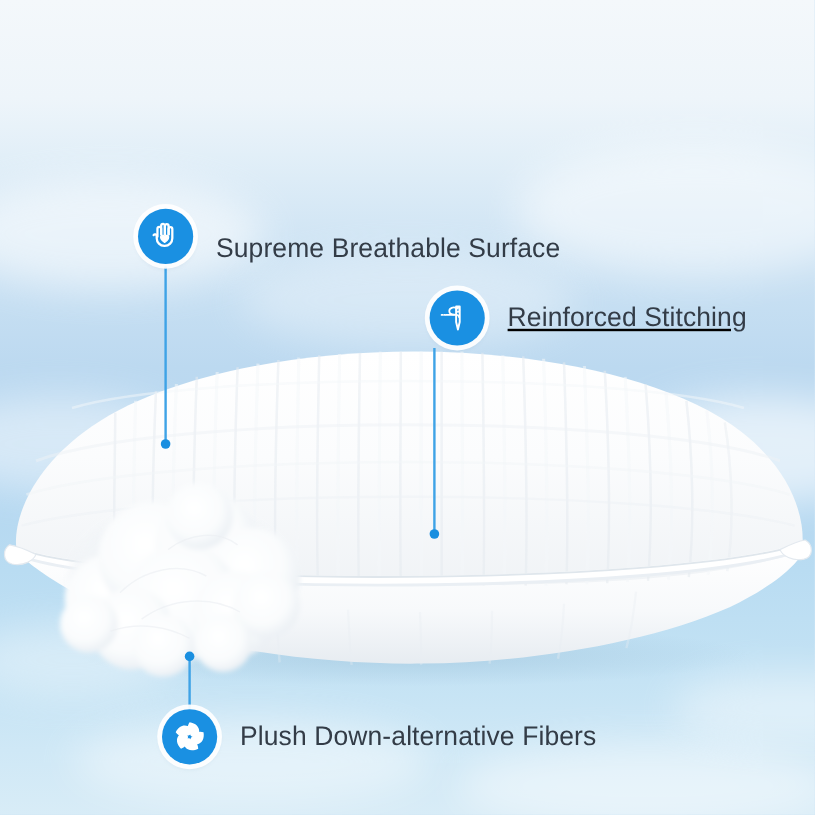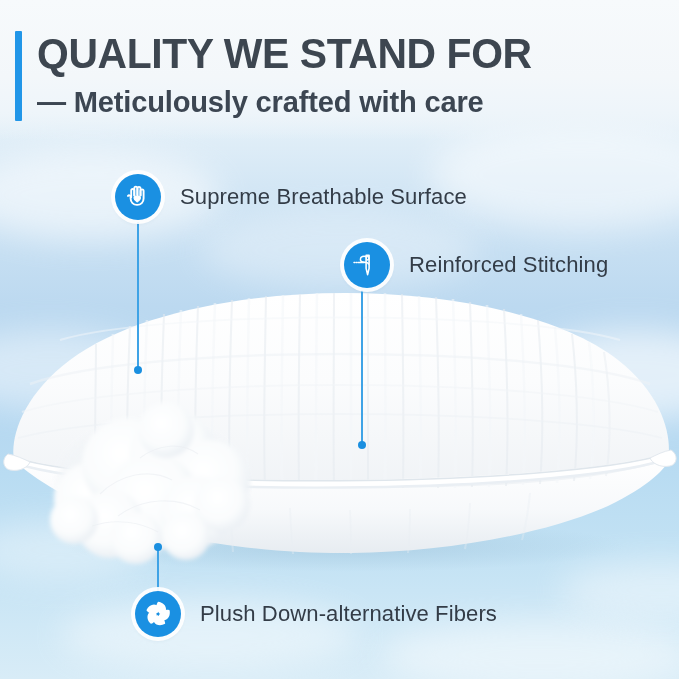--- a/index.html
+++ b/index.html
@@ -77,22 +77,22 @@
     display:flex;align-items:center;justify-content:center;
   }
   .icon-circle svg{display:block;}
   .callout-label{
     margin-left:19px;
     font-family:"Liberation Sans", sans-serif;
     font-size:22.5px;font-weight:500;color:#333c47;
     letter-spacing:.1px;white-space:nowrap;
     transform:scaleX(.98);transform-origin:left center;
   }
-  .c1{left:115px;top:174px;}
-  .c2{left:344px;top:242px;}
+  .c1{left:115px;top:174px;align-items:flex-end;}
+  .c2{left:358px;top:242px;text-decoration:underline;}
   .c3{left:135px;top:591px;text-align:center;}
 
   
   .conn-line{position:absolute;width:1.6px;background:#3fa3e6;}
   .conn-dot{position:absolute;width:8px;height:8px;border-radius:50%;background:#1a8fe0;}
   .l1{left:137.2px;top:222px;height:148px;}
   .d1{left:134px;top:366px;}
   .l2{left:361.2px;top:290px;height:155px;}
   .d2{left:358px;top:441px;}
   .l3{left:157.2px;top:548px;height:44px;}
@@ -262,25 +262,20 @@
     </svg>
   </div>
 
   <div class="conn-line l1"></div>
   <div class="conn-dot  d1"></div>
   <div class="conn-line l2"></div>
   <div class="conn-dot  d2"></div>
   <div class="conn-line l3"></div>
   <div class="conn-dot  d3"></div>
 
-  <div class="header-band">
-    <div class="accent-bar"></div>
-    <div class="title">QUALITY WE STAND FOR</div>
-    <div class="subtitle">— Meticulously crafted with care</div>
-  </div>
 
   <div class="callout c1">
     <div class="icon-circle">
       <svg width="30" height="30" viewBox="0 0 30 30" xmlns="http://www.w3.org/2000/svg">
         <g fill="none" stroke="#ffffff" stroke-width="1.9" stroke-linecap="round" stroke-linejoin="round">
           <path d="M 8.2,15.2 L 8.2,8.6 A 1.55,1.55 0 0 1 11.3,8.6 L 11.3,13.4"></path>
           <path d="M 11.3,13.2 L 11.3,6.2 A 1.55,1.55 0 0 1 14.4,6.2 L 14.4,13.2"></path>
           <path d="M 14.4,13.2 L 14.4,6.4 A 1.55,1.55 0 0 1 17.5,6.4 L 17.5,13.4"></path>
           <path d="M 17.5,13.4 L 17.5,8.9 A 1.55,1.55 0 0 1 20.6,8.9 L 20.6,16.6
                    A 6.3,6.3 0 0 1 14.3,22.9 L 13.9,22.9

